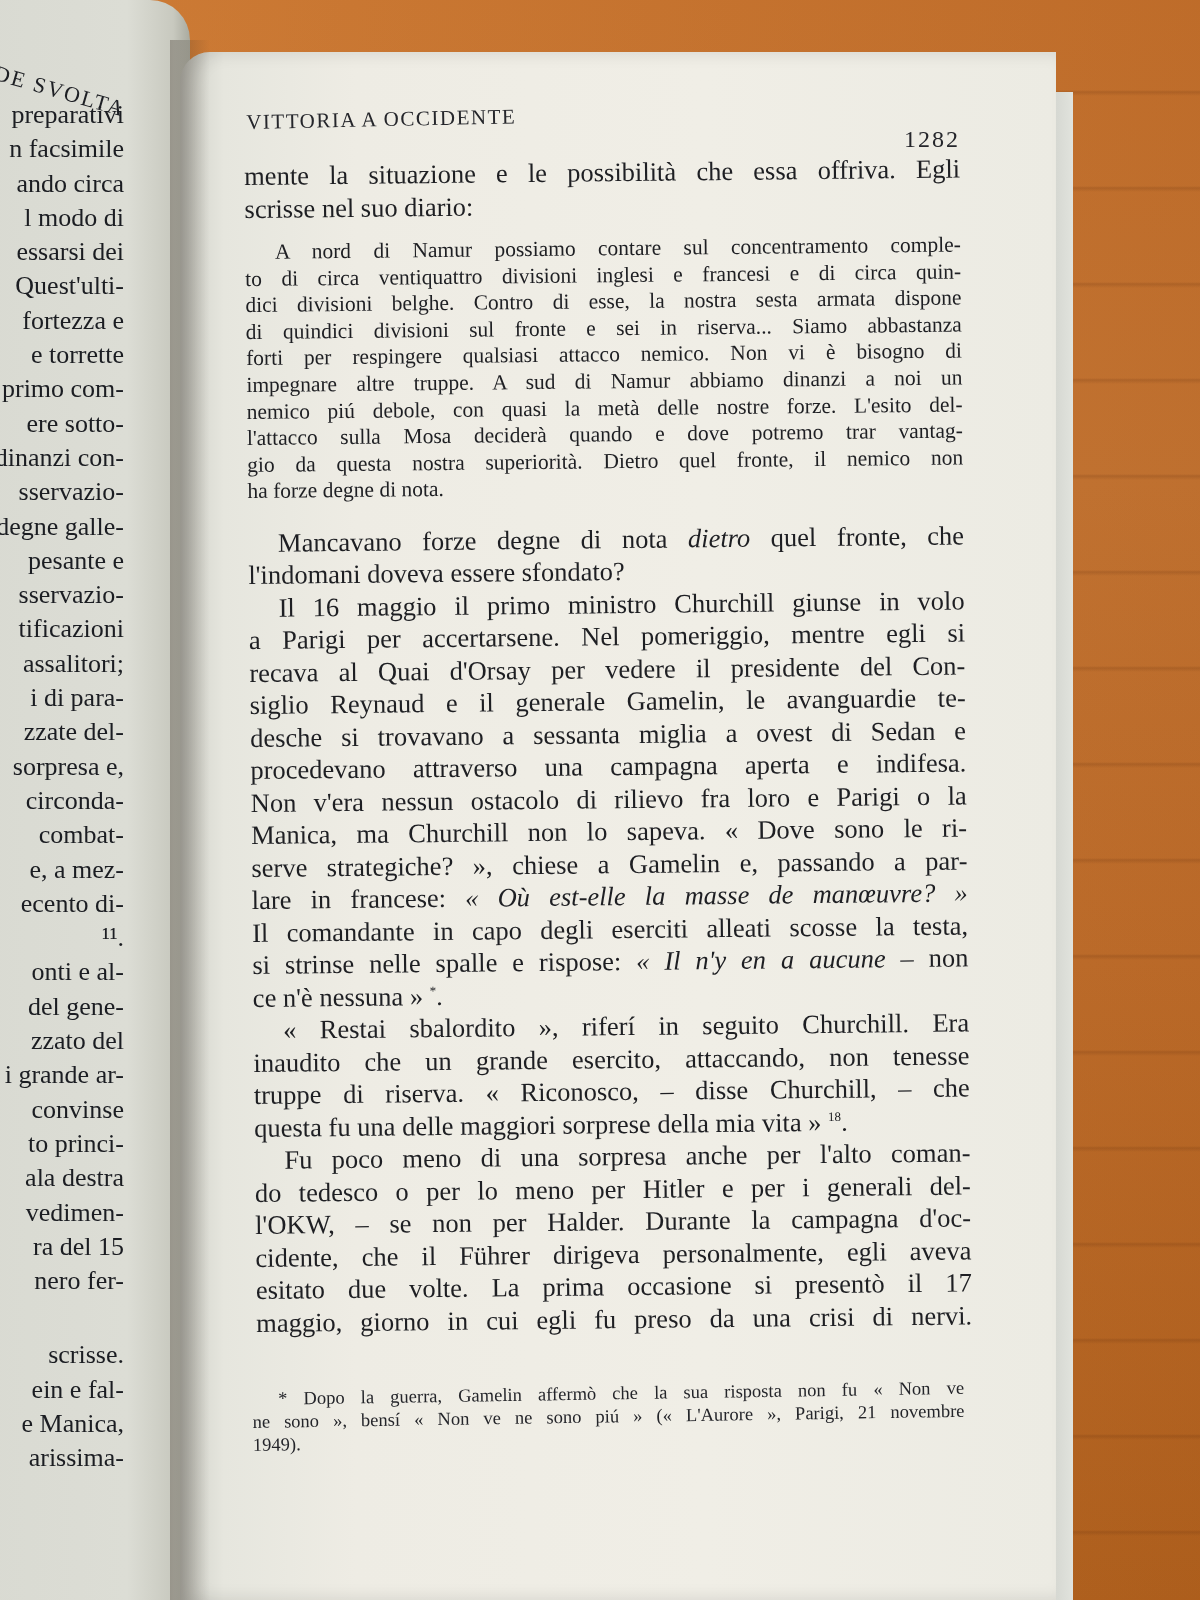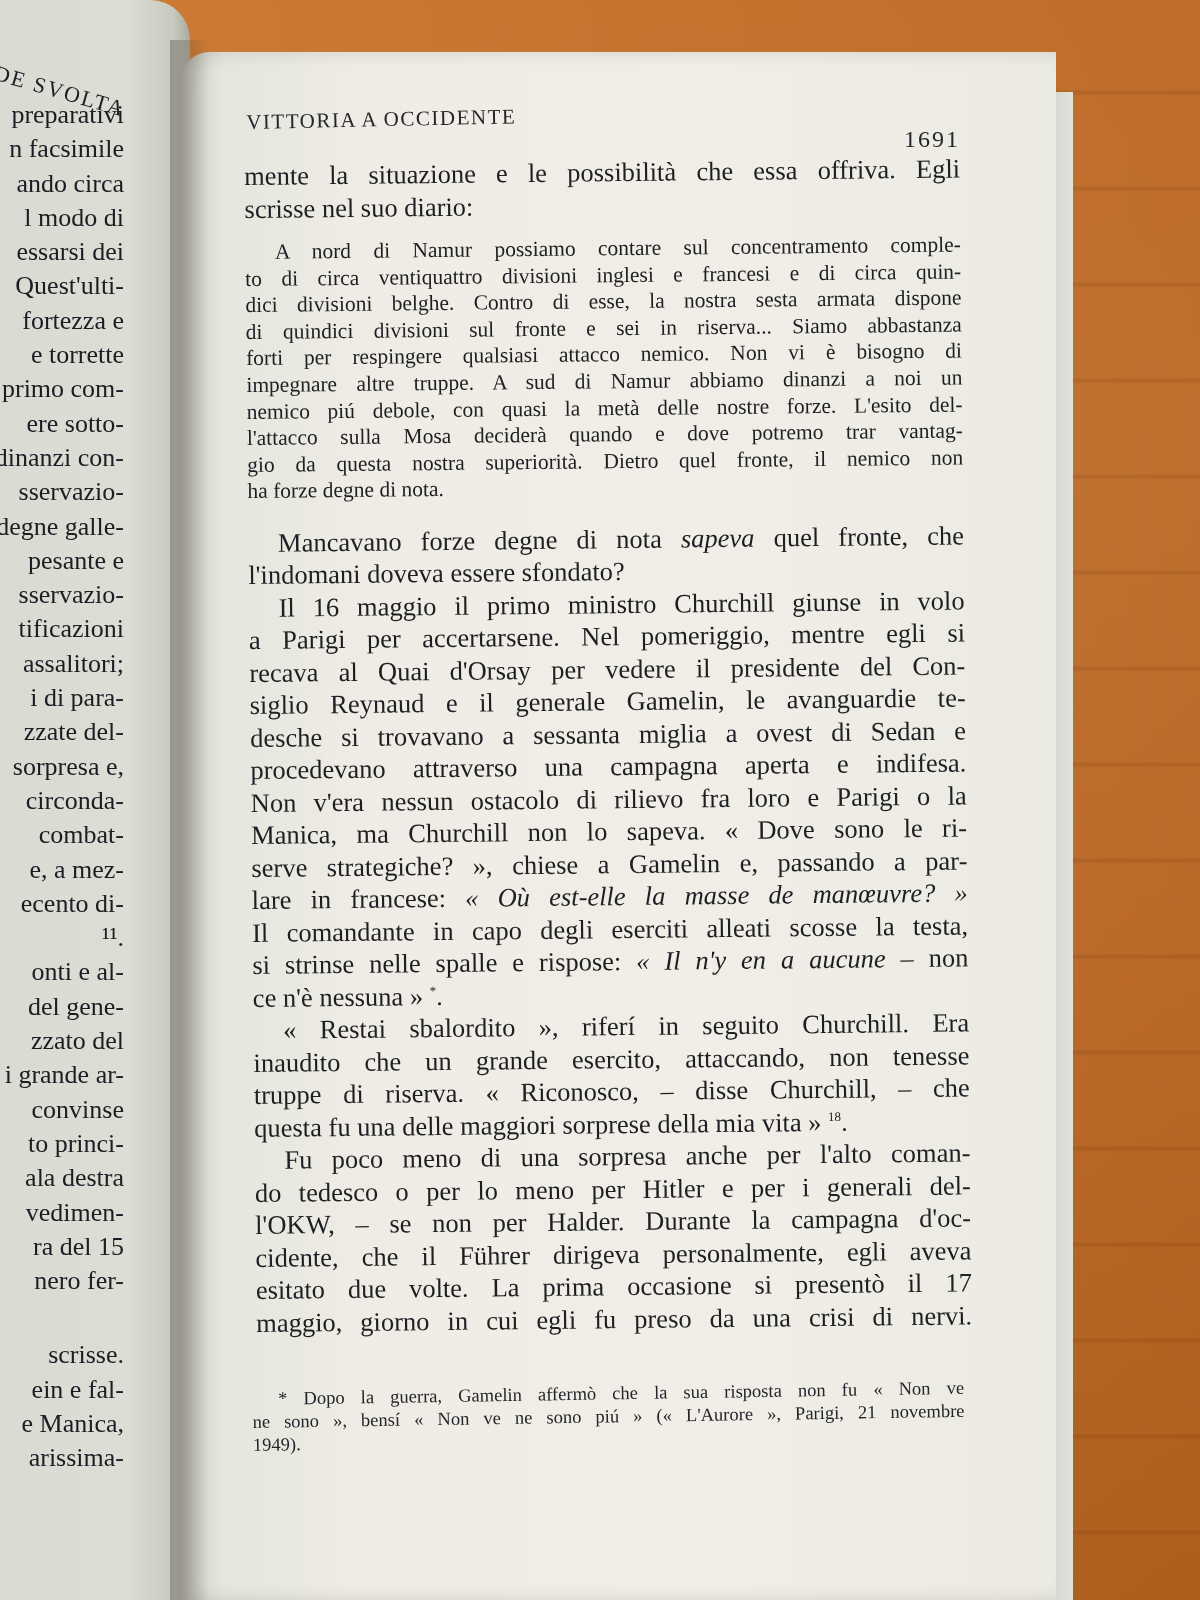--- a/index.html
+++ b/index.html
@@ -138,42 +138,42 @@
     <span class="lp-line">scrisse.</span>
     <span class="lp-line">ein e fal-</span>
     <span class="lp-line">e Manica,</span>
     <span class="lp-line">arissima-</span>
   </div>
 </div>
 
 <div class="right-page-stack"></div>
 <div class="right-page">
   <div class="running-head">VITTORIA A OCCIDENTE</div>
-  <div class="folio">1691</div>
+  <div class="folio">1282</div>
 
   <div class="text-block">
     <span class="body-line">mente la situazione e le possibilità che essa offriva. Egli</span>
     <span class="body-line last">scrisse nel suo diario:</span>
 
     <div class="quote">
       <span class="quote-line indent">A nord di Namur possiamo contare sul concentramento comple-</span>
       <span class="quote-line">to di circa ventiquattro divisioni inglesi e francesi e di circa quin-</span>
       <span class="quote-line">dici divisioni belghe. Contro di esse, la nostra sesta armata dispone</span>
       <span class="quote-line">di quindici divisioni sul fronte e sei in riserva... Siamo abbastanza</span>
       <span class="quote-line">forti per respingere qualsiasi attacco nemico. Non vi è bisogno di</span>
       <span class="quote-line">impegnare altre truppe. A sud di Namur abbiamo dinanzi a noi un</span>
       <span class="quote-line">nemico piú debole, con quasi la metà delle nostre forze. L'esito del-</span>
       <span class="quote-line">l'attacco sulla Mosa deciderà quando e dove potremo trar vantag-</span>
       <span class="quote-line">gio da questa nostra superiorità. Dietro quel fronte, il nemico non</span>
       <span class="quote-line last">ha forze degne di nota.</span>
     </div>
 
     <div class="para-gap"></div>
 
-    <span class="body-line indent"><span>Mancavano forze degne di nota </span><i>sapeva</i><span> quel fronte, che</span></span>
+    <span class="body-line indent"><span>Mancavano forze degne di nota </span><i>dietro</i><span> quel fronte, che</span></span>
     <span class="body-line last">l'indomani doveva essere sfondato?</span>
 
     <span class="body-line indent">Il 16 maggio il primo ministro Churchill giunse in volo</span>
     <span class="body-line">a Parigi per accertarsene. Nel pomeriggio, mentre egli si</span>
     <span class="body-line">recava al Quai d'Orsay per vedere il presidente del Con-</span>
     <span class="body-line">siglio Reynaud e il generale Gamelin, le avanguardie te-</span>
     <span class="body-line">desche si trovavano a sessanta miglia a ovest di Sedan e</span>
     <span class="body-line">procedevano attraverso una campagna aperta e indifesa.</span>
     <span class="body-line">Non v'era nessun ostacolo di rilievo fra loro e Parigi o la</span>
     <span class="body-line">Manica, ma Churchill non lo sapeva. « Dove sono le ri-</span>

